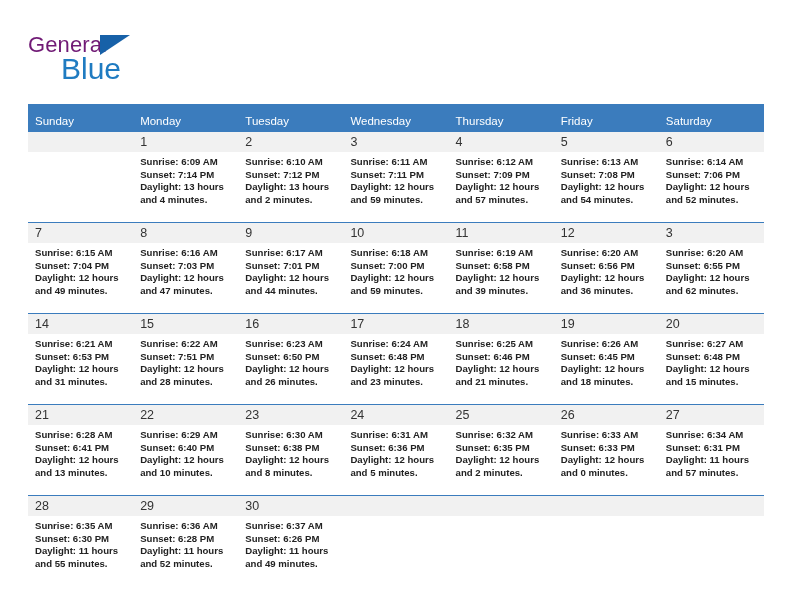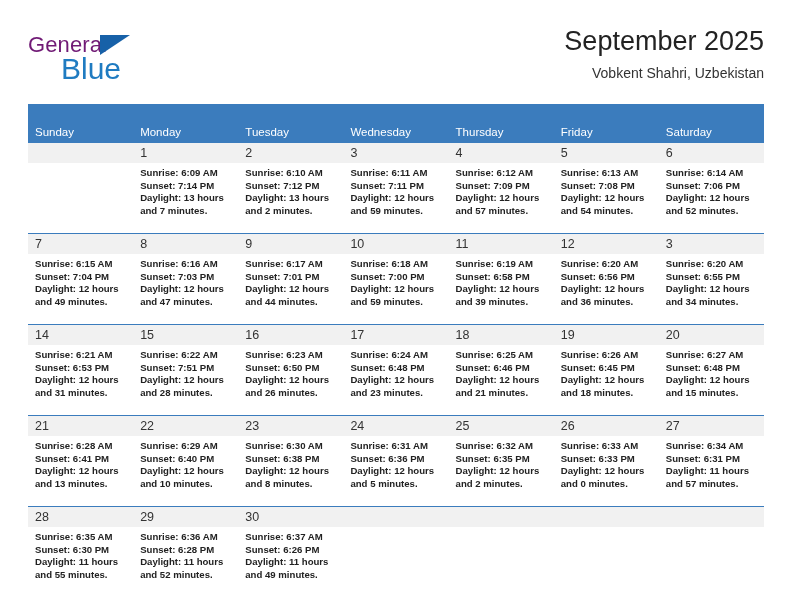--- a/index.html
+++ b/index.html
@@ -91,21 +91,21 @@
     width: 736px;
     border-collapse: collapse;
     table-layout: fixed;
   }
   .cal th {
     background: #3b7cbd;
     color: #ffffff;
     font-weight: normal;
     font-size: 11.5px;
     text-align: left;
-    padding: 22px 0 5px 7px;
+    padding: 11px 0 5px 7px;
     height: 11px;
     border: none;
   }
   .cal td {
     vertical-align: top;
     padding: 0;
     border: none;
     border-top: 1px solid #3b7cbd;
     height: 90px;
     width: 105.14px;
@@ -142,24 +142,20 @@
 <div class="page">
 
   <div class="top">
 
     <div class="logo">
       <span class="logo-general">General</span>
       <span class="logo-tri"></span>
       <span class="logo-blue">Blue</span>
     </div>
 
-    <div class="titles">
-      <div class="cal-title">September 2025</div>
-      <div class="cal-sub">Vobkent Shahri, Uzbekistan</div>
-    </div>
 
   </div>
 
   <table class="cal">
     <thead>
       <tr>
         <th>Sunday</th>
         <th>Monday</th>
         <th>Tuesday</th>
         <th>Wednesday</th>
@@ -172,21 +168,21 @@
         <tr class="week">
           <td>
             <div class="daynum empty"></div>
           </td>
           <td>
             <div class="daynum">1</div>
             <div class="info">
               <div>Sunrise: 6:09 AM</div>
               <div>Sunset: 7:14 PM</div>
               <div>Daylight: 13 hours</div>
-              <div>and 7 minutes.</div>
+              <div>and 4 minutes.</div>
             </div>
           </td>
           <td>
             <div class="daynum">2</div>
             <div class="info">
               <div>Sunrise: 6:10 AM</div>
               <div>Sunset: 7:12 PM</div>
               <div>Daylight: 13 hours</div>
               <div>and 2 minutes.</div>
             </div>
@@ -282,21 +278,21 @@
               <div>Daylight: 12 hours</div>
               <div>and 36 minutes.</div>
             </div>
           </td>
           <td>
             <div class="daynum">3</div>
             <div class="info">
               <div>Sunrise: 6:20 AM</div>
               <div>Sunset: 6:55 PM</div>
               <div>Daylight: 12 hours</div>
-              <div>and 34 minutes.</div>
+              <div>and 62 minutes.</div>
             </div>
           </td>
         </tr>
         <tr class="week">
           <td>
             <div class="daynum">14</div>
             <div class="info">
               <div>Sunrise: 6:21 AM</div>
               <div>Sunset: 6:53 PM</div>
               <div>Daylight: 12 hours</div>

